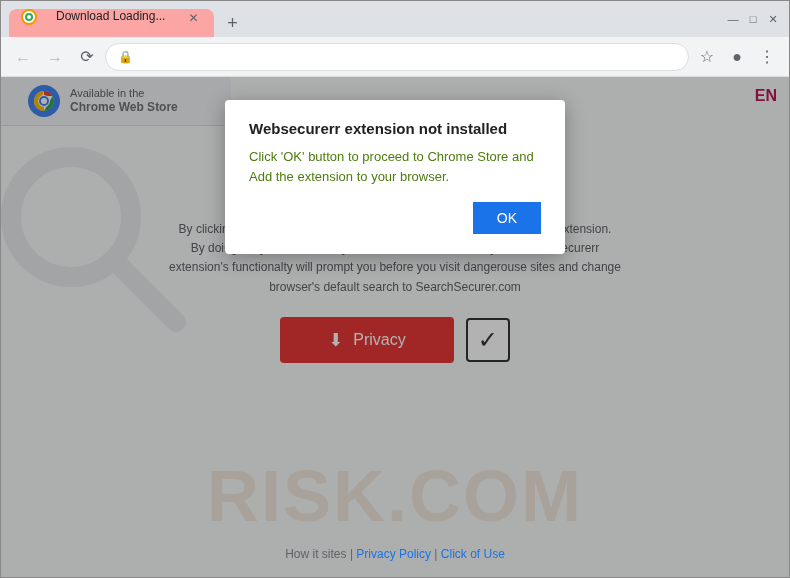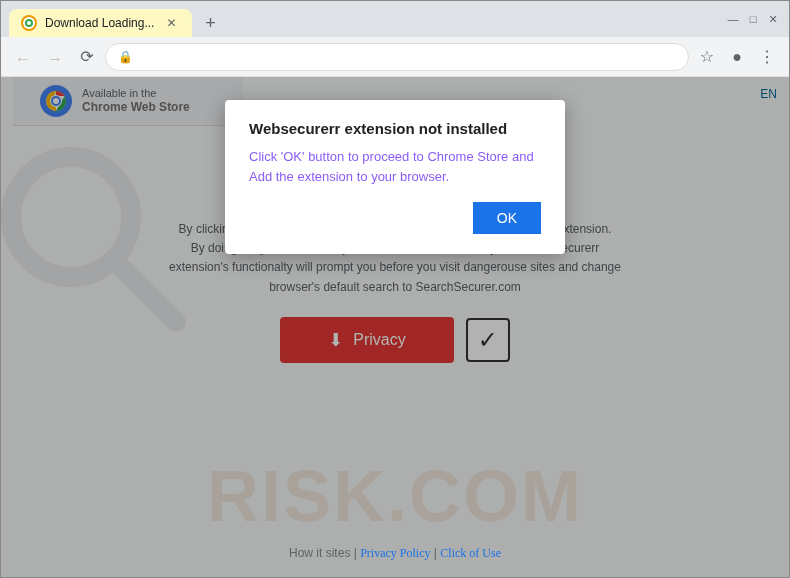--- a/index.html
+++ b/index.html
@@ -34,26 +34,26 @@
     .tab-bar {
       display: flex;
       align-items: flex-end;
       flex: 1;
       height: 100%;
       padding-top: 6px;
     }
 
     .tab-active {
       display: flex;
-      align-items: center;
-      background: #fef9c3;
+      align-items: flex-start;
+      background: #fca5a5;
       border-radius: 8px 8px 0 0;
       padding: 0 12px;
       height: 28px;
-      gap: 8px;
+      gap: 19px;
       min-width: 160px;
       max-width: 220px;
     }
 
     .tab-favicon {
       width: 16px;
       height: 16px;
       flex-shrink: 0;
     }
 
@@ -190,21 +190,21 @@
     .cws-banner {
       display: flex;
       align-items: center;
       background: #f1f3f4;
       border-bottom: 1px solid #ddd;
       padding: 8px 27px;
       gap: 10px;
       width: 230px;
       position: absolute;
       top: 0;
-      left: 12px;
+      left: 0;
     }
 
     .cws-logo {
       width: 32px;
       height: 32px;
       flex-shrink: 0;
     }
 
     .cws-text {
       font-size: 11px;
@@ -215,23 +215,23 @@
     .cws-text strong {
       color: #737373;
       font-size: 12px;
     }
 
     
     .en-badge {
       position: absolute;
       top: 10px;
       right: 12px;
-      font-size: 12px;
-      font-weight: 400;
-      color: #0369a1;
+      font-size: 16px;
+      font-weight: 700;
+      color: #be185d;
     }
 
     
     .modal-overlay {
       position: absolute;
       top: 0; left: 0; right: 0; bottom: 0;
       background: rgba(0,0,0,0.3);
       display: flex;
       align-items: flex-start;
       justify-content: center;
@@ -250,21 +250,21 @@
 
     .modal-title {
       font-size: 15px;
       font-weight: 600;
       color: #202124;
       margin-bottom: 10px;
     }
 
     .modal-body {
       font-size: 13px;
-      color: #8b5cf6;
+      color: #4d7c0f;
       line-height: 1.5;
       margin-bottom: 16px;
     }
 
     .modal-footer {
       display: flex;
       justify-content: flex-end;
     }
 
     .ok-btn {
@@ -382,21 +382,20 @@
       width: 100%;
       text-align: center;
       font-size: 12px;
       color: #5f6368;
     }
 
     .footer-link {
       color: #1a73e8;
       text-decoration: none;
       cursor: pointer;
-      font-family: Liberation Serif, serif;
     }
 
     
     .bg-magnifier {
       position: absolute;
       left: -10px;
       top: 60px;
       width: 200px;
       height: 200px;
       opacity: 0.08;

